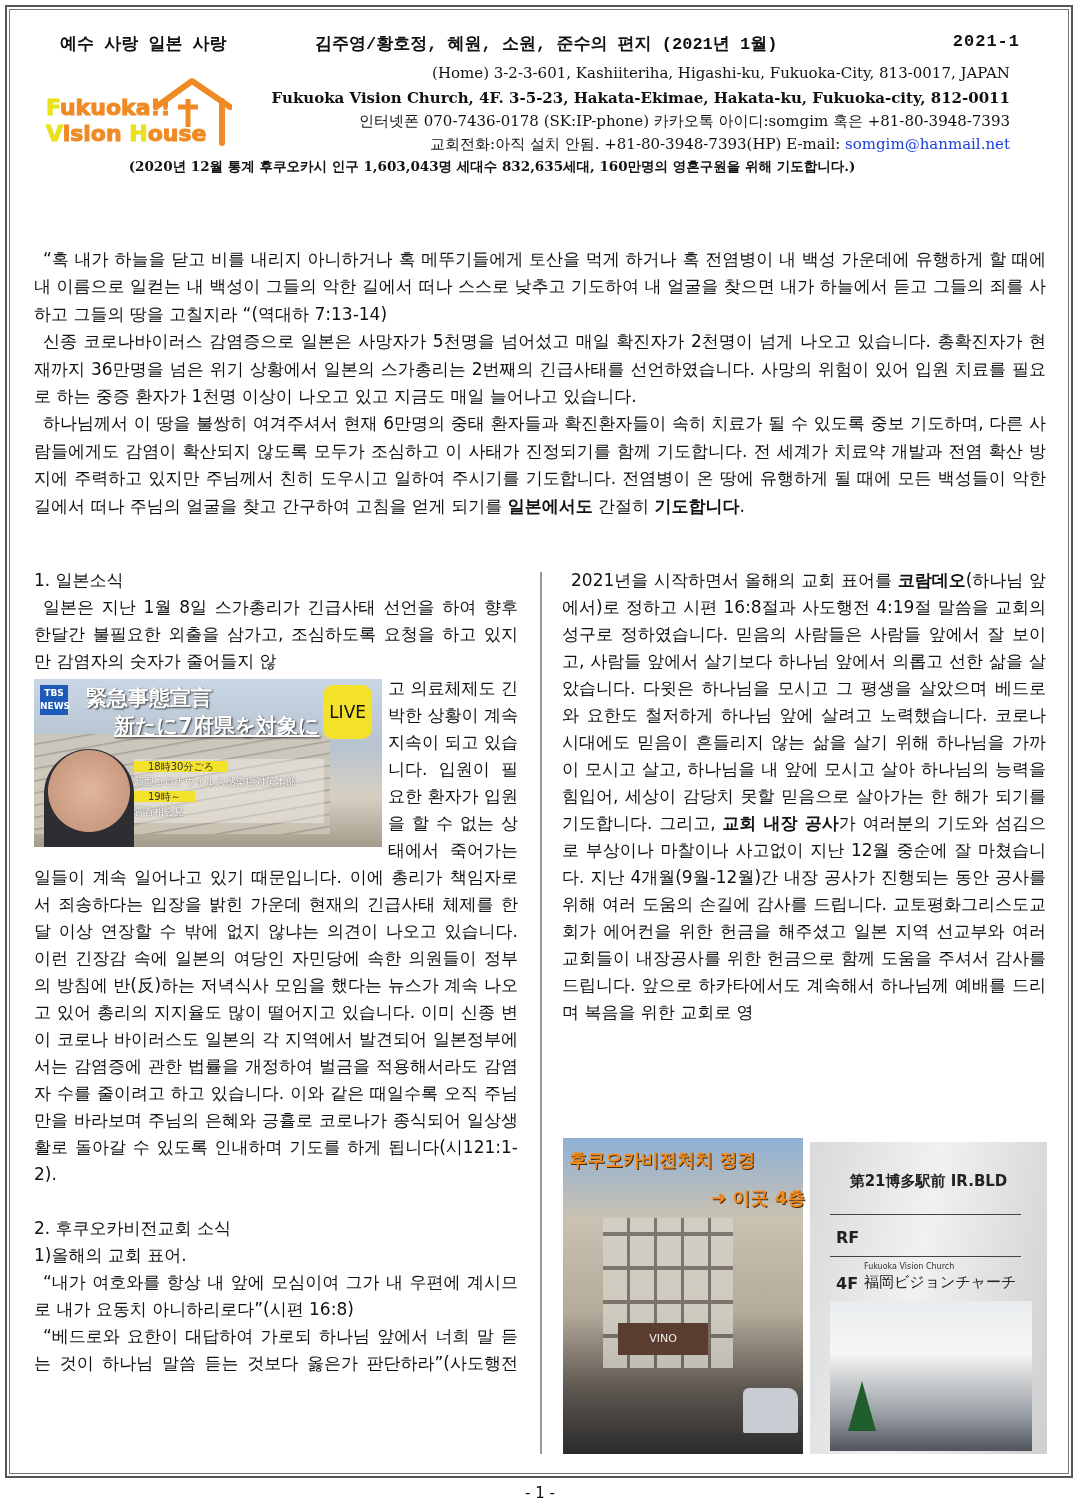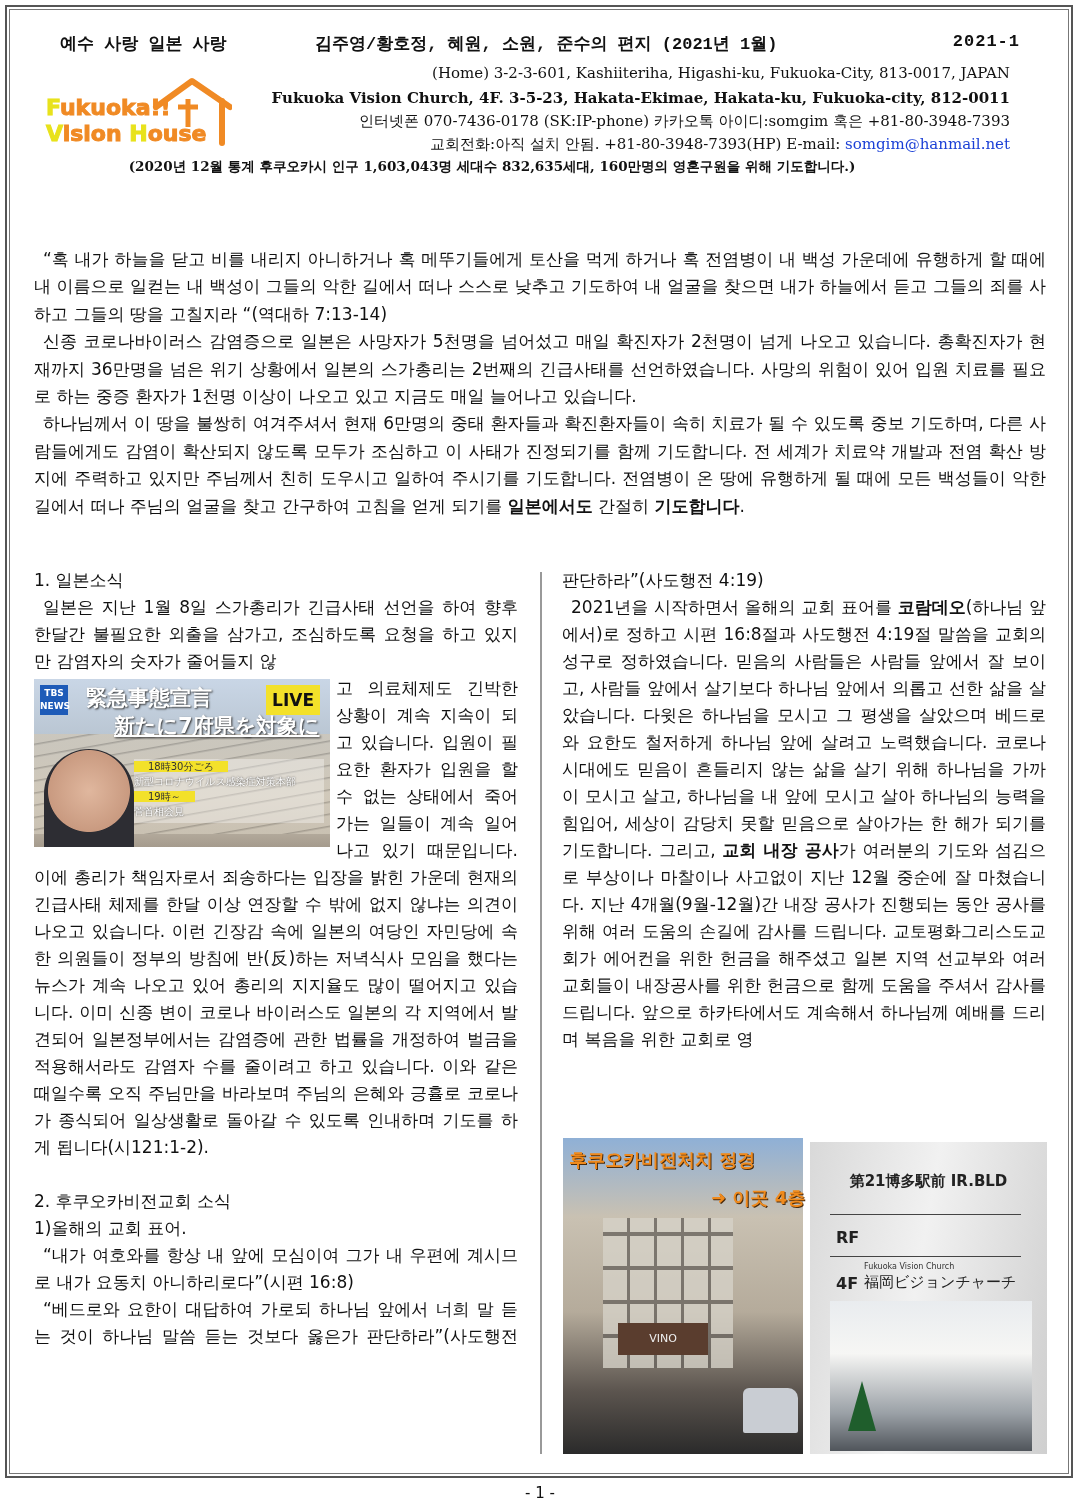--- a/index.html
+++ b/index.html
@@ -26,28 +26,28 @@
            line-height: 27.4px; text-align: justify; margin-top: 44px; }
   .intro p { margin: 0; text-indent: 9px; }
   .intro b { font-weight: bold; }
   .col { position: absolute; top: 567px; font-size: 17px; line-height: 27px; text-align: justify; }
   .col-left { left: 34px; width: 484px; }
   .col-right { left: 562px; width: 484px; }
   .col-divider { position: absolute; left: 540px; top: 572px; width: 2px; height: 882px; background: #999; }
   .col p { margin: 0; }
   .col .indent { text-indent: 9px; }
   .heading { font-weight: normal; }
-  .tv-img { float: left; width: 296px; height: 168px; margin: 4px 6px 2px 0; position: relative;
+  .tv-img { float: left; width: 348px; height: 168px; margin: 4px 6px 2px 0; position: relative;
             overflow: hidden; background: linear-gradient(180deg, #c9d6e6 0%, #b7c3cf 40%, #d7d0c2 70%, #a59b8d 100%); }
   .tv-img .stadium { position: absolute; left: 0; top: 55px; width: 296px; height: 100px;
             background: repeating-linear-gradient(170deg, #cfc7b8 0px, #cfc7b8 9px, #9f988c 10px, #cfc7b8 12px); opacity: .8; }
   .tv-img .tbs { position: absolute; left: 6px; top: 6px; width: 28px; height: 30px; background: #1e5bb8;
             color: #fff; font-size: 9px; font-weight: bold; text-align: center; line-height: 13px; padding-top: 2px; box-sizing: border-box; }
   .tv-img .live { position: absolute; right: 10px; top: 6px; background: #f3e12a; color: #111;
-            font-weight: bold; font-size: 17px; line-height: 22px; padding: 4px 6px; }
+            font-weight: normal; font-size: 17px; line-height: 22px; padding: 16px 6px; border-radius: 10px; }
   .tv-img .cap1 { position: absolute; left: 52px; top: 6px; color: #fff; font-weight: bold; font-size: 21px;
             line-height: 26px; text-shadow: 1px 1px 2px #333; }
   .tv-img .cap2 { position: absolute; left: 80px; top: 34px; color: #fff; font-weight: bold; font-size: 21px;
             line-height: 26px; text-shadow: 1px 1px 2px #333; white-space: nowrap; text-decoration: underline; }
   .tv-img .info { position: absolute; left: 100px; top: 80px; width: 190px; height: 64px; background: rgba(255,255,255,.35);
             font-size: 10px; line-height: 15px; color: #fff; text-shadow: 0 0 2px #333; }
   .tv-img .info .hl { background: #f3e12a; color: #333; text-shadow: none; padding: 0 14px; }
   .tv-img .person { position: absolute; left: 10px; top: 70px; width: 90px; height: 120px; border-radius: 45px 45px 10px 10px;
             background: radial-gradient(circle at 50% 35%, #e0b79e 0%, #c99a80 45%, #2d2d33 46%, #2d2d33 100%); }
   .photo { position: absolute; left: 563px; top: 1138px; width: 484px; height: 316px; overflow: hidden; background: #fff; }
@@ -139,21 +139,20 @@
   </div>
   <p>고 의료체제도 긴박한 상황이 계속 지속이 되고 있습니다. 입원이 필요한 환자가 입원을 할 수 없는 상태에서 죽어가는 일들이 계속 일어나고 있기 때문입니다. 이에 총리가 책임자로서 죄송하다는 입장을 밝힌 가운데 현재의 긴급사태 체제를 한달 이상 연장할 수 밖에 없지 않냐는 의견이 나오고 있습니다. 이런 긴장감 속에 일본의 여당인 자민당에 속한 의원들이 정부의 방침에 반(反)하는 저녁식사 모임을 했다는 뉴스가 계속 나오고 있어 총리의 지지율도 많이 떨어지고 있습니다. 이미 신종 변이 코로나 바이러스도 일본의 각 지역에서 발견되어 일본정부에서는 감염증에 관한 법률을 개정하여 벌금을 적용해서라도 감염자 수를 줄이려고 하고 있습니다. 이와 같은 때일수록 오직 주님만을 바라보며 주님의 은혜와 긍휼로 코로나가 종식되어 일상생활로 돌아갈 수 있도록 인내하며 기도를 하게 됩니다(시121:1-2).</p>
   <p style="height:27px"></p>
   <p class="heading">2. 후쿠오카비전교회 소식</p>
   <p>1)올해의 교회 표어.</p>
   <p class="indent">“내가 여호와를 항상 내 앞에 모심이여 그가 내 우편에 계시므로 내가 요동치 아니하리로다”(시편 16:8)</p>
   <p class="indent" style="height:54px; overflow:hidden;">“베드로와 요한이 대답하여 가로되 하나님 앞에서 너희 말 듣는 것이 하나님 말씀 듣는 것보다 옳은가 판단하라”(사도행전 4:19)</p>
 </div>
 
 <div class="col col-right">
-  <p>판단하라”(사도행전 4:19)</p>
   <p class="indent" style="height:540px; overflow:hidden;"><span>2021년을 시작하면서 올해의 교회 표어를 </span><b>코람데오</b><span>(하나님 앞에서)로 정하고 시편 16:8절과 사도행전 4:19절 말씀을 교회의 성구로 정하였습니다. 믿음의 사람들은 사람들 앞에서 잘 보이고, 사람들 앞에서 살기보다 하나님 앞에서 의롭고 선한 삶을 살았습니다. 다윗은 하나님을 모시고 그 평생을 살았으며 베드로와 요한도 철저하게 하나님 앞에 살려고 노력했습니다. 코로나 시대에도 믿음이 흔들리지 않는 삶을 살기 위해 하나님을 가까이 모시고 살고, 하나님을 내 앞에 모시고 살아 하나님의 능력을 힘입어, 세상이 감당치 못할 믿음으로 살아가는 한 해가 되기를 기도합니다. 그리고, </span><b>교회 내장 공사</b><span>가 여러분의 기도와 섬김으로  부상이나 마찰이나 사고없이 지난 12월 중순에 잘 마쳤습니다. 지난 4개월(9월-12월)간 내장 공사가 진행되는 동안 공사를 위해 여러 도움의 손길에 감사를 드립니다. 교토평화그리스도교회가 에어컨을 위한 헌금을 해주셨고 일본 지역 선교부와 여러 교회들이 내장공사를 위한 헌금으로 함께 도움을 주셔서 감사를 드립니다. 앞으로 하카타에서도 계속해서 하나님께 예배를 드리며 복음을 위한 교회로 영</span></p>
 </div>
 
 <div class="photo">
   <div class="bld">
     <div class="win"></div>
     <div class="sign">VINO</div>
     <div class="van"></div>
     <div class="tag">후쿠오카비전처치 정경</div>
     <div class="tag2"><span>➜ </span><span>이곳 4층</span></div>

